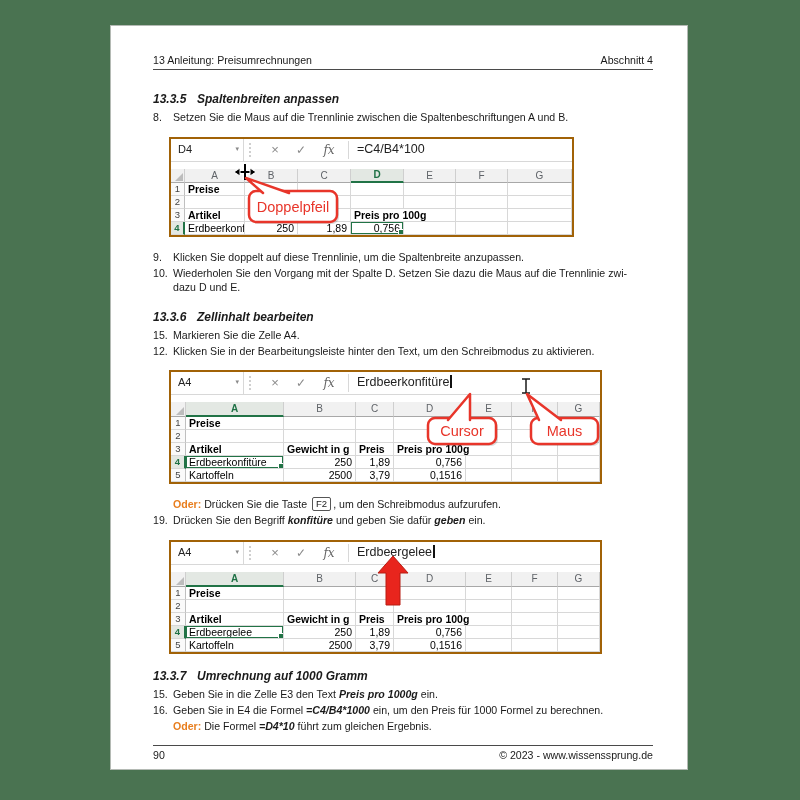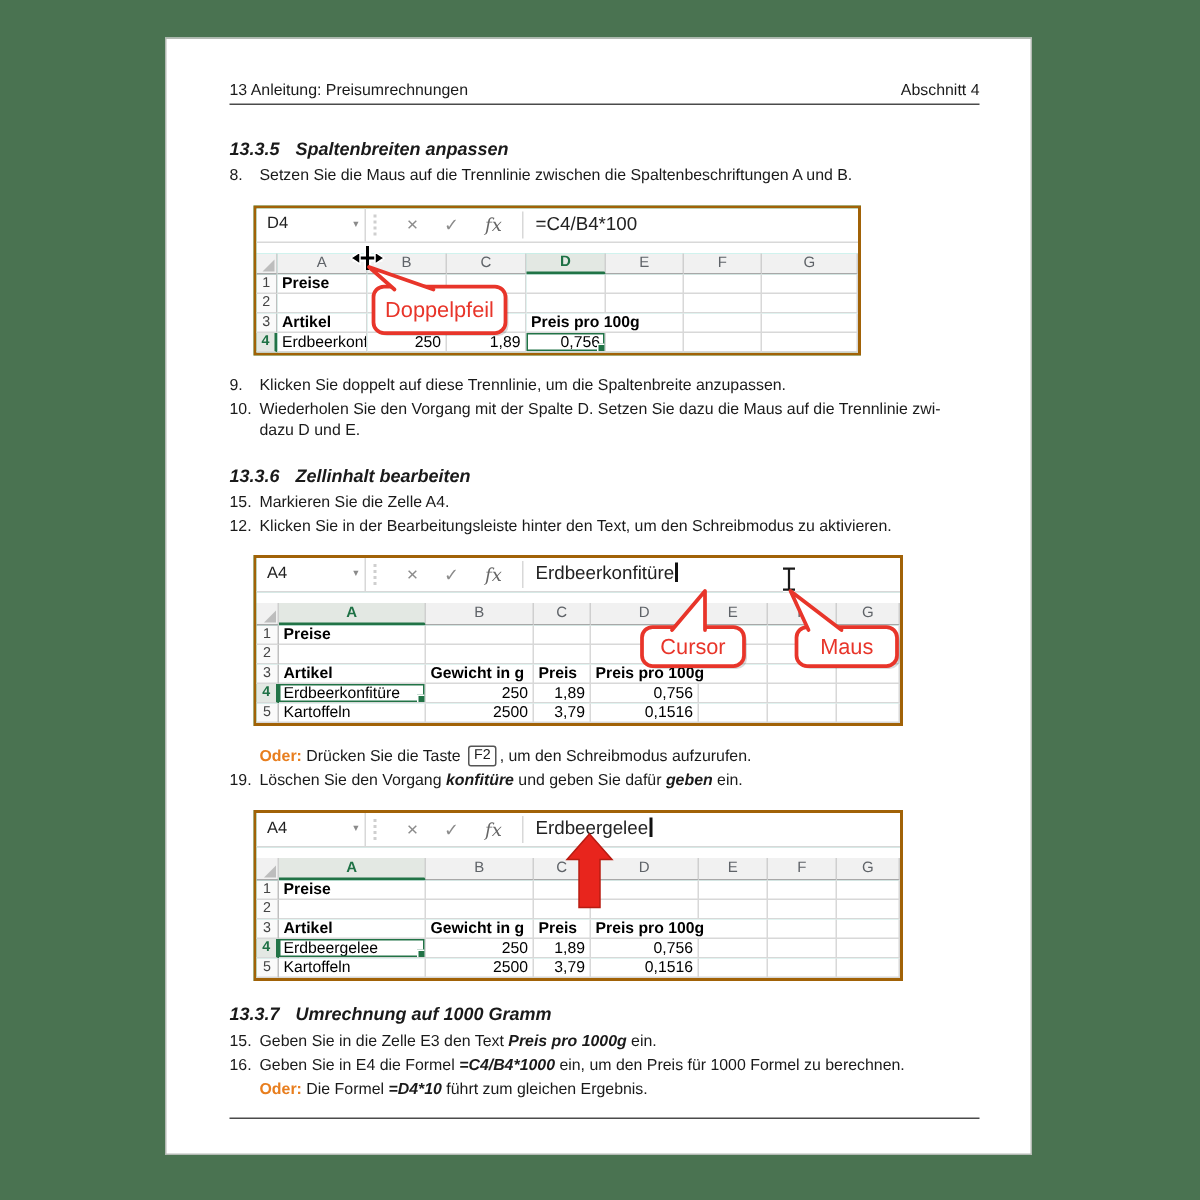--- a/index.html
+++ b/index.html
@@ -263,21 +263,21 @@
             <rect x="362" y="48" width="67" height="26" rx="7" fill="rgba(0,0,0,0.14)"></rect>
             <rect x="360" y="46" width="67" height="26" rx="7" fill="#ffffff" stroke="#e8352a" stroke-width="2.5"></rect>
             <path d="M368,48 L356,22 L390,48" fill="#ffffff" stroke="#e8352a" stroke-width="2.5" stroke-linejoin="round" stroke-linecap="round"></path>
             <text x="393.5" y="64" text-anchor="middle" font-size="14.5" fill="#e8352a" font-family="&quot;Liberation Sans&quot;, sans-serif">Maus</text>
           </g>
         </svg>
       </div>
       <div class="note orange"><span class="notelabel">Oder:</span> <span class="notetext"><span>Drücken Sie die Taste </span><span class="key">F2</span><span>, um den Schreibmodus aufzurufen.</span></span></div>
       <div class="step">
         <span class="stepnum">19.</span>
-        <span class="steptext"><span>Löschen Sie den Vorgang </span><span class="bi">konfitüre</span><span> und geben Sie dafür </span><span class="bi">geben</span><span> ein.</span></span>
+        <span class="steptext"><span>Drücken Sie den Begriff </span><span class="bi">konfitüre</span><span> und geben Sie dafür </span><span class="bi">geben</span><span> ein.</span></span>
       </div>
       <div class="shot" style="width: 429px; height: 110px;">
         <div class="tb">
           <div class="nb">
             <span class="nbtext">A4</span>
             <span class="nbarrow">▾</span>
           </div>
           <div class="tbdots"></div>
           <span class="tbico tbx">×</span>
           <span class="tbico tbck">✓</span>
@@ -354,13 +354,17 @@
         <span class="stepnum">15.</span>
         <span class="steptext"><span>Geben Sie in die Zelle E3 den Text </span><span class="bi">Preis pro 1000g</span><span> ein.</span></span>
       </div>
       <div class="step">
         <span class="stepnum">16.</span>
         <span class="steptext"><span>Geben Sie in E4 die Formel </span><span class="bi">=C4/B4*1000</span><span> ein, um den Preis für 1000 Formel zu berechnen.</span></span>
       </div>
       <div class="note orange"><span class="notelabel">Oder:</span> <span class="notetext"><span>Die Formel </span><span class="bi">=D4*10</span><span> führt zum gleichen Ergebnis.</span></span></div>
     </div>
   <div class="footrule"></div>
+  <div class="pagefoot">
+    <span>90</span>
+    <span>© 2023 - www.wissenssprung.de</span>
+  </div>
 </div>
 
 </body></html>

